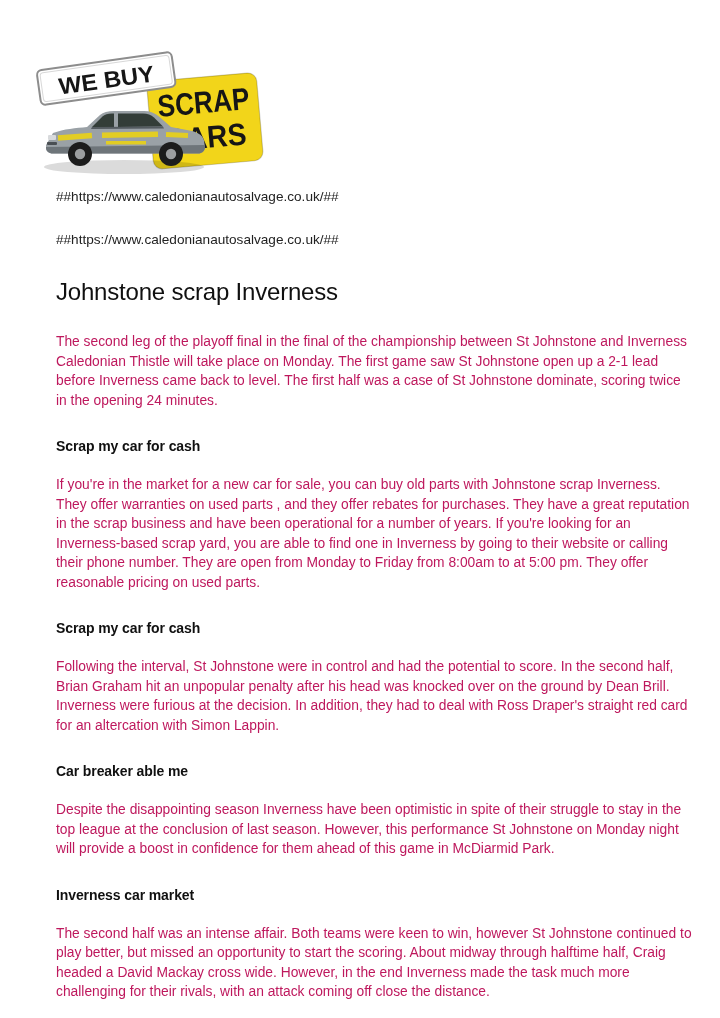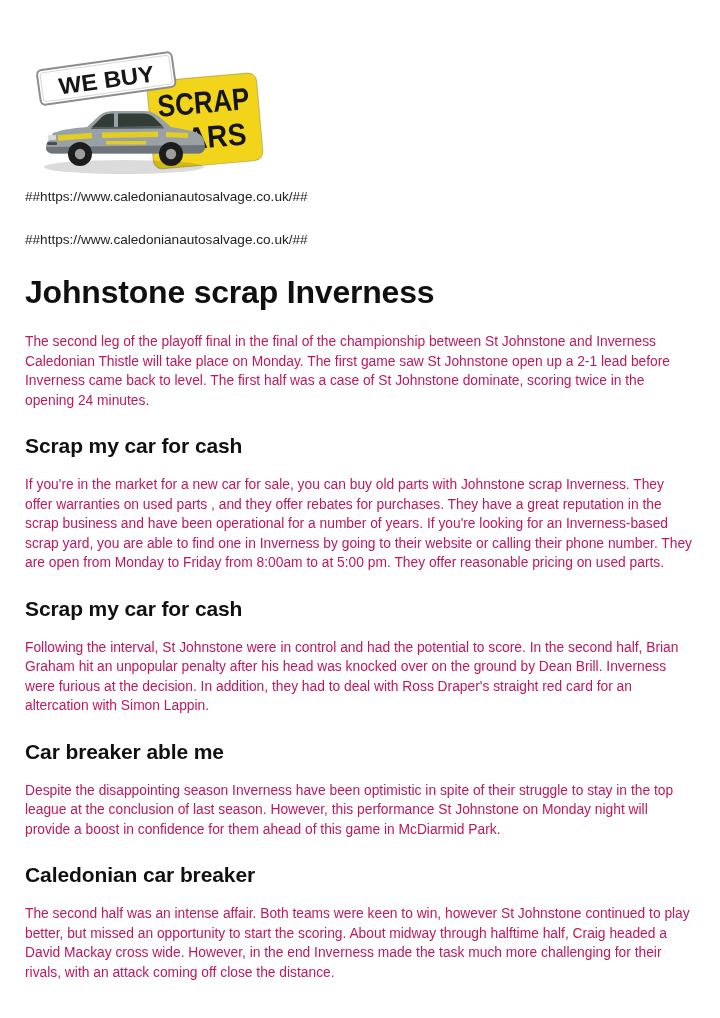--- a/index.html
+++ b/index.html
@@ -12,50 +12,51 @@
     overflow: hidden;
   }
   .page {
     position: relative;
     width: 720px;
     height: 1018px;
     background: #ffffff;
   }
   .content {
     padding: 0 26px 0 25px;
+    margin-left: 31px;
   }
   .logo-wrap {
     margin: 45px 0 14px 28px;
     width: 240px;
     height: 130px;
   }
   .url-line {
     margin: 0 0 27px 0;
     font-size: 13.6px;
     line-height: 16px;
     color: #222222;
     white-space: nowrap;
   }
   h1.article-title {
     margin: 25px 0 23px 0;
-    font-size: 32px;
+    font-size: 24px;
     line-height: 34px;
-    font-weight: 700;
+    font-weight: 400;
     color: #101010;
     letter-spacing: -0.2px;
   }
   p.body-para {
     margin: 0 0 24px 0;
     font-size: 13.8px;
     line-height: 19.5px;
     color: #be185d;
   }
   h2.section-heading {
     margin: 0 0 17px 0;
-    font-size: 21px;
+    font-size: 14px;
     line-height: 24px;
     font-weight: 700;
     color: #101010;
     letter-spacing: -0.1px;
   }
   svg text { font-family: "Liberation Sans", sans-serif; }
 </style>
 </head>
 <body>
 
@@ -120,18 +121,18 @@
       <h2 class="section-heading">Scrap my car for cash</h2>
       <p class="body-para">Following the interval, St Johnstone were in control and had the potential to score. In the second half, Brian Graham hit an unpopular penalty after his head was knocked over on the ground by Dean Brill. Inverness were furious at the decision. In addition, they had to deal with Ross Draper's straight red card for an altercation with Simon Lappin.</p>
     </section>
 
     <section>
       <h2 class="section-heading">Car breaker able me</h2>
       <p class="body-para">Despite the disappointing season Inverness have been optimistic in spite of their struggle to stay in the top league at the conclusion of last season. However, this performance St Johnstone on Monday night will provide a boost in confidence for them ahead of this game in McDiarmid Park.</p>
     </section>
 
     <section>
-      <h2 class="section-heading">Caledonian car breaker</h2>
+      <h2 class="section-heading">Inverness car market</h2>
       <p class="body-para">The second half was an intense affair. Both teams were keen to win, however St Johnstone continued to play better, but missed an opportunity to start the scoring. About midway through halftime half, Craig headed a David Mackay cross wide. However, in the end Inverness made the task much more challenging for their rivals, with an attack coming off close the distance.</p>
     </section>
   </div>
 
 </div>
 
 </body></html>

